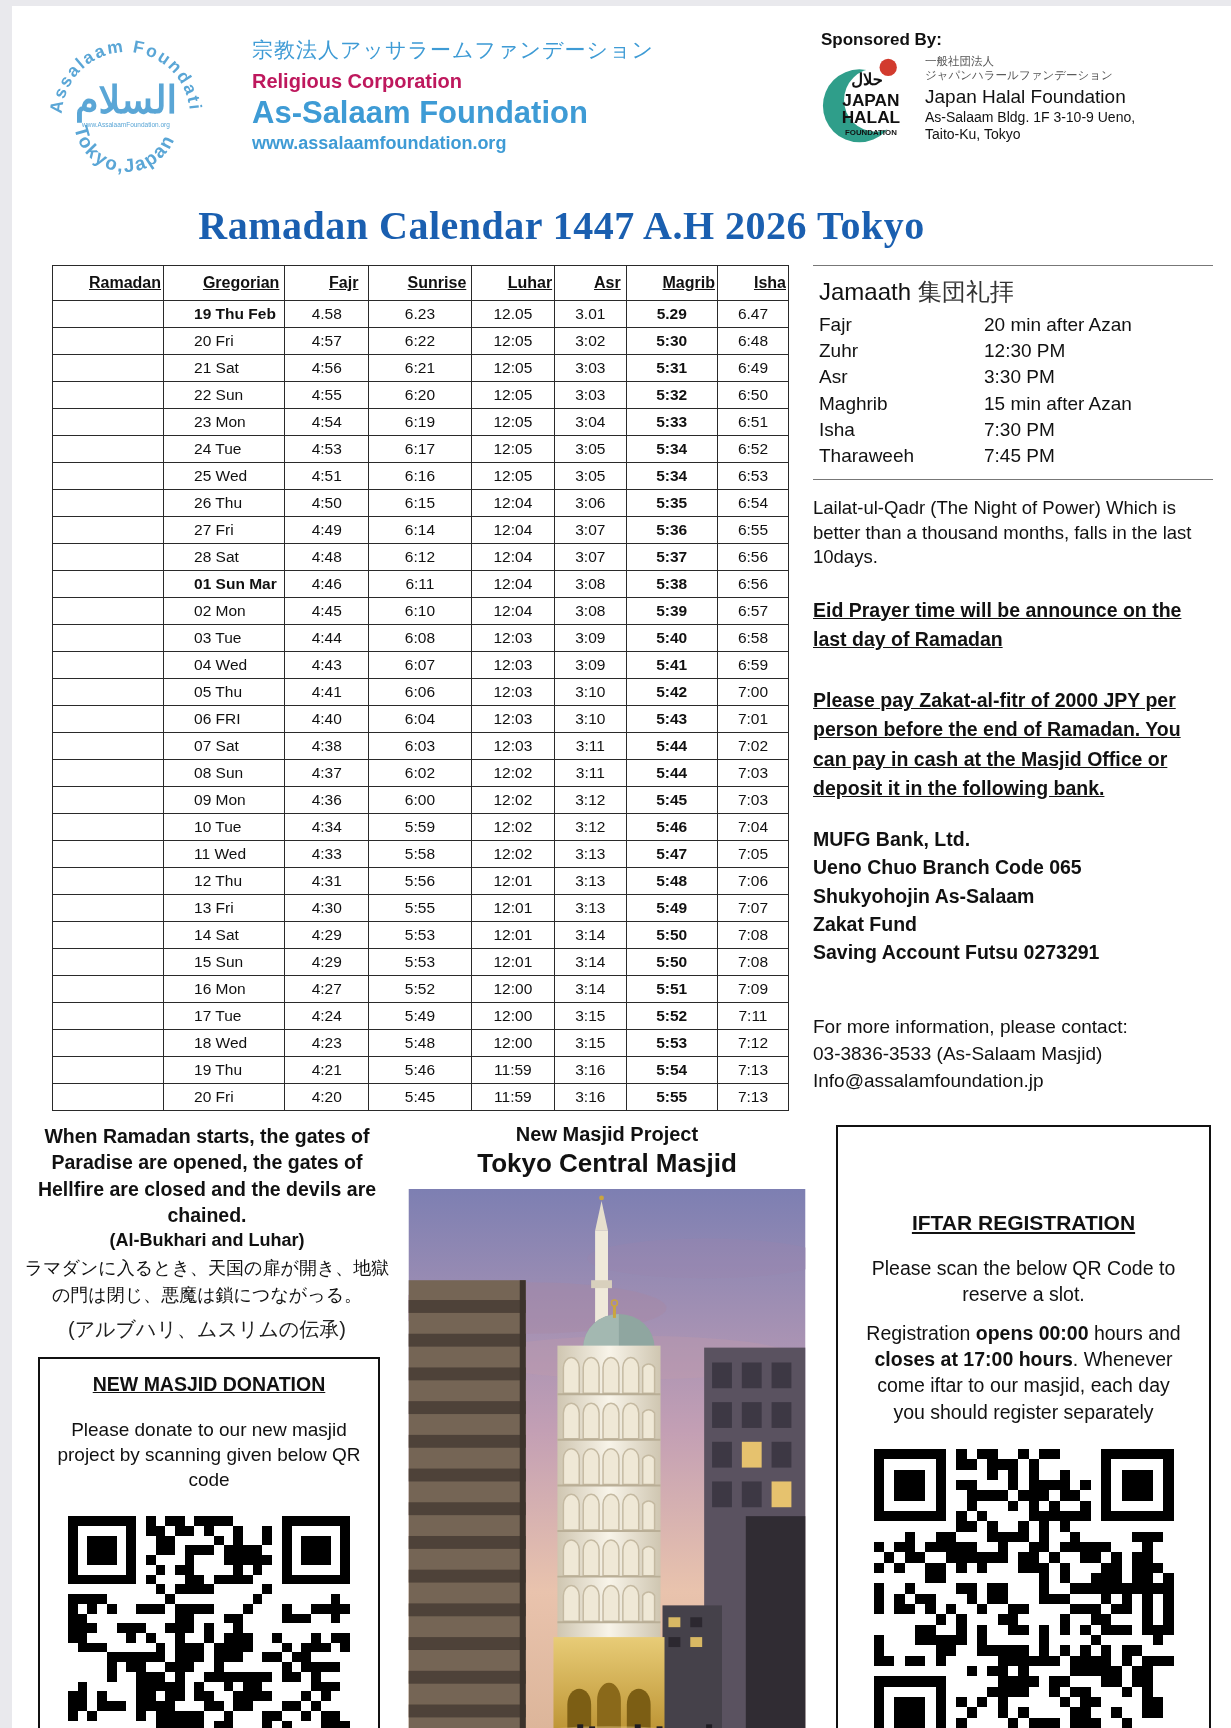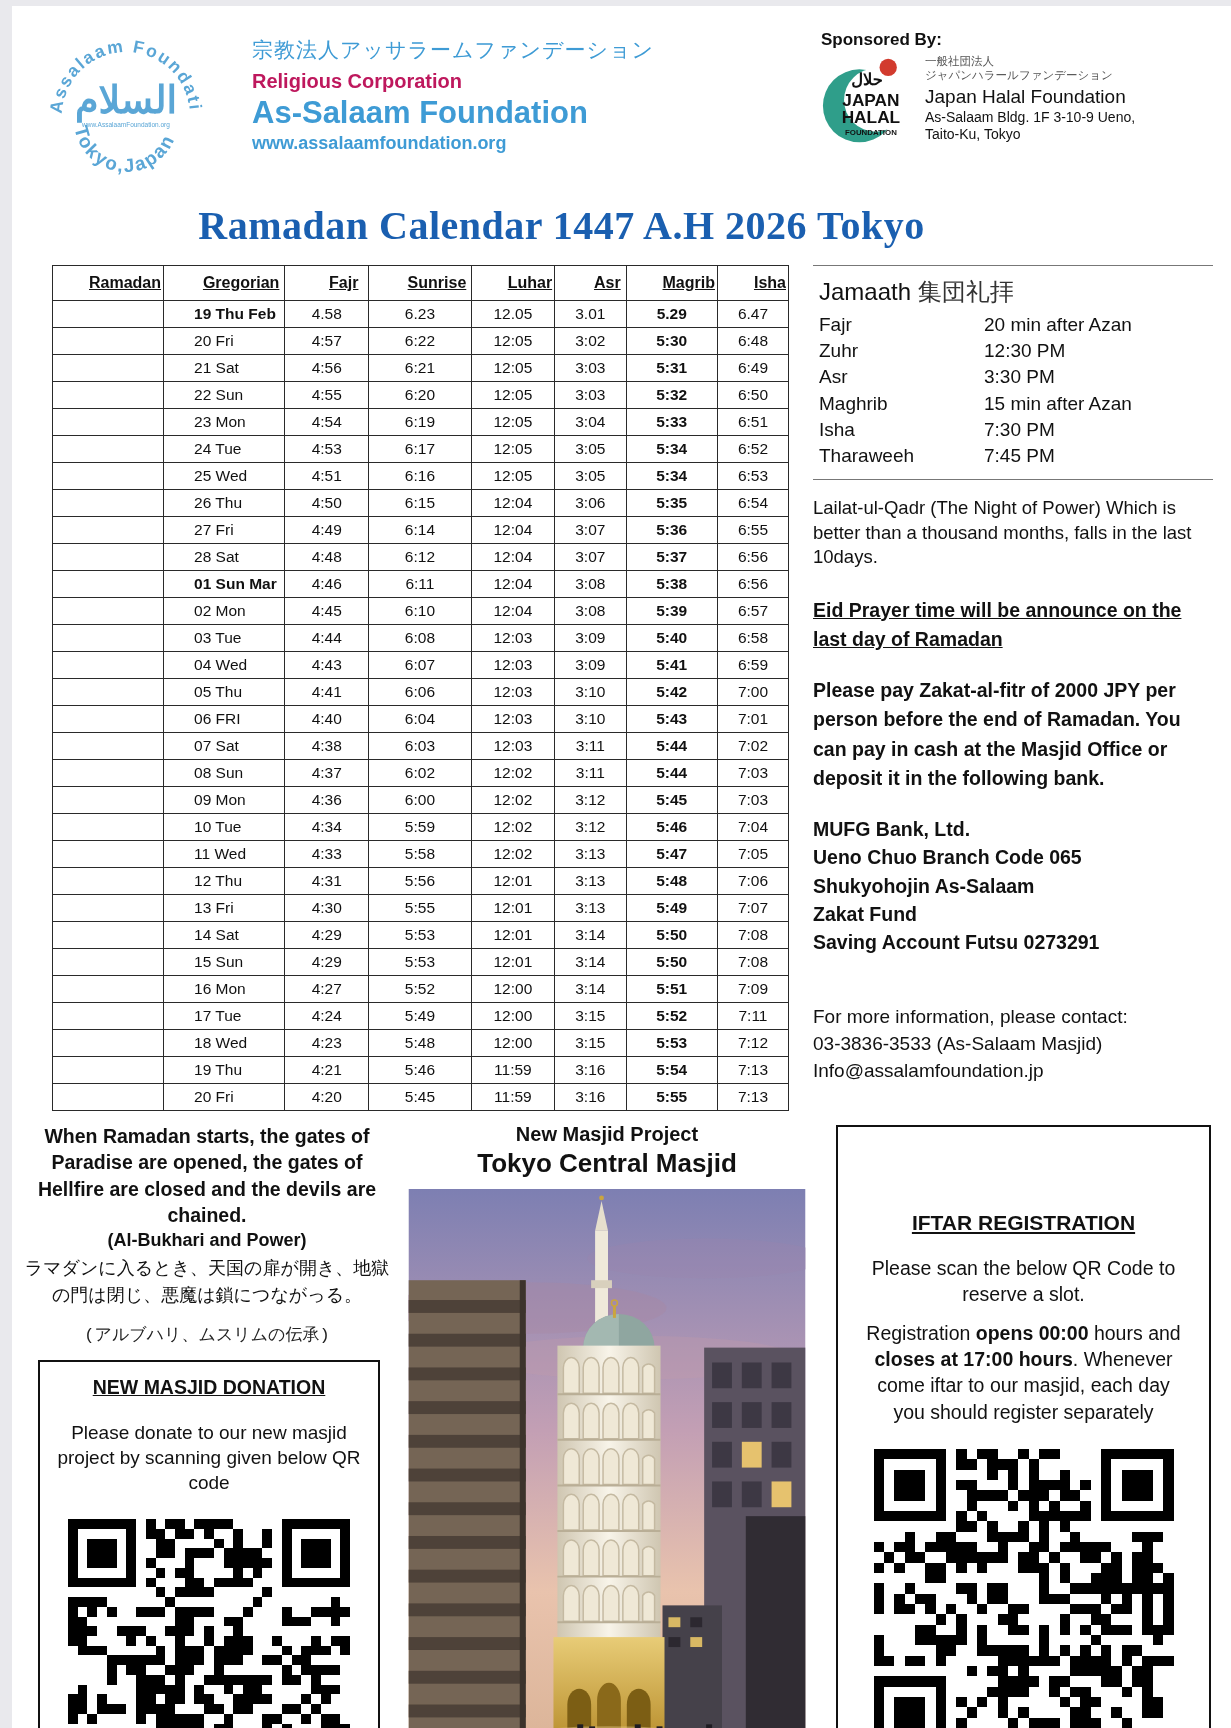--- a/index.html
+++ b/index.html
@@ -40,31 +40,31 @@
 
   .side{margin-left:24px;width:416px;font-size:18.5px;}
   .rule{border-top:1.3px solid #777;margin:0;}
   .jam{padding:4px 0 10px 6px;}
   .jam-title{font-size:24px;margin:6px 0 4px 0;}
   .jam-title .jpt{color:#333;}
   .j-row{display:flex;font-size:19px;line-height:1.38;}
   .j-name{width:165px;}
   .lailat{margin:16px 0 0 0;line-height:1.32;}
   .eid{font-weight:bold;text-decoration:underline;font-size:19.5px;margin-top:26px;line-height:1.5;}
-  .zakat{font-weight:bold;font-size:19.5px;margin-top:22px;line-height:1.5;}
+  .zakat{font-weight:bold;font-size:19.5px;margin-top:32px;line-height:1.5;text-decoration:underline;}
   .bank{font-weight:bold;font-size:19.5px;margin-top:22px;line-height:1.45;}
   .contact{margin-top:48px;font-size:19px;line-height:1.4;}
 
   
   .bottom{display:flex;padding:12px 6px 0 6px;}
   .col-left{flex:0 0 378px;text-align:center;}
   .hadith-en{font-weight:bold;font-size:19.5px;line-height:1.35;padding:0 4px;}
   .hadith-src{font-weight:bold;font-size:18px;margin-top:2px;}
   .hadith-jp{font-family:"Liberation Serif",serif;font-size:18px;margin-top:4px;line-height:1.5;}
-  .hadith-jp2{font-family:Liberation Mono, monospace;font-size:17px;margin-top:14px;color:#222;}
+  .hadith-jp2{font-family:Liberation Sans, sans-serif;font-size:20px;margin-top:7px;color:#222;}
   .don-box{border:2.6px solid #111;margin:14px 16px 0 20px;padding:14px 10px 22px 10px;}
   .don-title{font-weight:bold;text-decoration:underline;font-size:19.5px;}
   .don-body{font-size:19px;margin-top:22px;line-height:1.3;}
   .qr{background:#fff;margin:24px auto 0 auto;}
   .qr div{width:100%;height:100%;}
   .qr .on{background:#000;}
   .q1{width:282px;height:282px;}
   .q2{width:300px;height:300px;}
 
   .col-mid{flex:0 0 422px;text-align:center;}
@@ -514,21 +514,21 @@
         <div>03-3836-3533 (As-Salaam Masjid)</div>
         <div>Info@assalamfoundation.jp</div>
       </div>
     </aside>
   </div>
 
   <div class="bottom">
 
     <div class="col-left">
       <div class="hadith-en">When Ramadan starts, the gates of Paradise are opened, the gates of Hellfire are closed and the devils are chained.</div>
-      <div class="hadith-src">(Al-Bukhari and Power)</div>
+      <div class="hadith-src">(Al-Bukhari and Luhar)</div>
       <div class="hadith-jp">ラマダンに入るとき、天国の扉が開き、地獄の門は閉じ、悪魔は鎖につながっる。</div>
       <div class="hadith-jp2">(アルブハリ、ムスリムの伝承)</div>
 
       <div class="don-box">
         <div class="don-title">NEW MASJID DONATION</div>
         <div class="don-body">Please donate to our new masjid project by scanning given below QR code</div>
         <div class="qr q1" style="display: grid; grid-template-columns: repeat(29, 1fr); grid-template-rows: repeat(29, 1fr);">
             <div class="on"></div>
             <div class="on"></div>
             <div class="on"></div>

